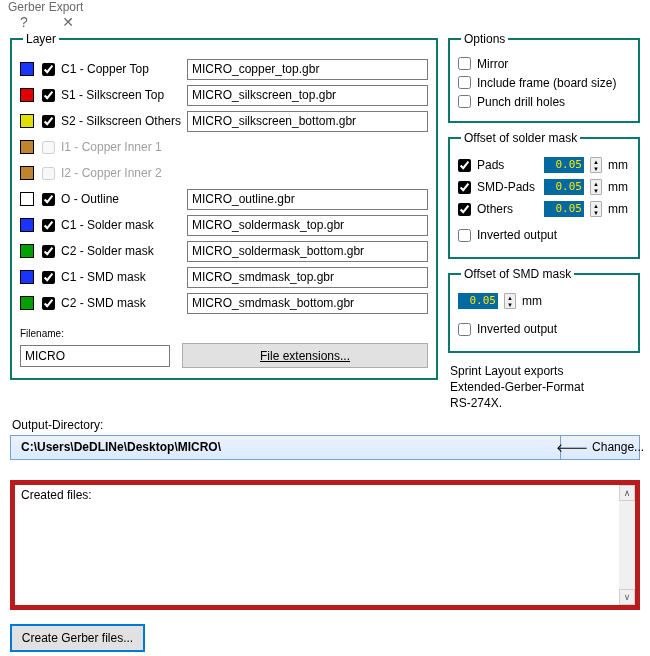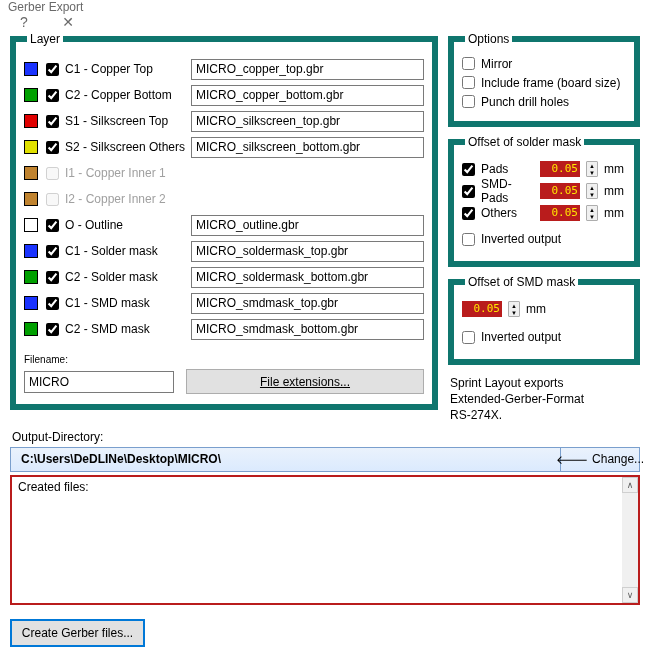--- a/index.html
+++ b/index.html
@@ -26,21 +26,21 @@
   .titlebar .tb-right { display: flex; gap: 8px; align-items: center; }
   .titlebar .help-btn { font-size: 14px; width: 32px; text-align: center; cursor: default; }
   .titlebar .close-btn { font-size: 14px; width: 40px; text-align: center; cursor: default; }
   
   .body-wrap { padding: 4px 10px 0 10px; }
   .cols { display: flex; gap: 10px; }
   .col-left { flex: 1 1 auto; }
   .col-right { width: 192px; flex: 0 0 auto; }
 
   fieldset {
-    border: 6px solid #0f766e;
+    border: 2px solid #0f766e;
     border-radius: 0;
     padding: 8px 8px 10px 8px;
     margin-bottom: 8px;
     position: relative;
   }
   legend {
     font-size: 12px;
     color: #000;
     padding: 0 3px;
     margin-left: 3px;
@@ -114,21 +114,21 @@
     align-items: center;
     height: 20px;
     gap: 6px;
     margin: 2px 0;
     font-size: 12px;
   }
   .offset-row input[type=checkbox] { margin: 0; accent-color: #000; }
   .offset-row .olabel { flex: 1; }
   .offset-val {
     width: 40px; height: 16px;
-    background: #b91c1c;
+    background: #0369a1;
     color: #ffe600;
     font-family: monospace;
     font-size: 11px;
     line-height: 16px;
     text-align: right;
     padding-right: 2px;
   }
   .spin {
     display: inline-flex; flex-direction: column;
     border: 1px solid #adadad;
@@ -165,23 +165,23 @@
     width: 78px;
     background: linear-gradient(#eaf2fc, #dbeafe);
     border: none;
     font-size: 12px;
     color: #000;
     display:flex; align-items:center; justify-content:center; gap:4px;
     cursor: default;
   }
 
   .created-wrap {
-    border: 2px solid #b91c1c;
+    border: 5px solid #b91c1c;
     height: 130px;
-    margin-top: 3px;
+    margin-top: 20px;
     position: relative;
     background: #fff;
   }
   .created-body {
     position:absolute; left:0; top:0; right:16px; bottom:0;
     padding: 3px 6px;
     font-size: 12px;
     overflow: hidden;
   }
   .scroll-col {
@@ -237,26 +237,20 @@
       <fieldset>
         <legend>Layer</legend>
 
         <div class="layer-row">
           <span class="swatch" style="background:#1a33ff"></span>
           <input type="checkbox" class="chk" checked="" style="">
           <span class="layer-label">C1 - Copper Top</span>
           <input class="layer-input" value="MICRO_copper_top.gbr" style="">
         </div>
 
-        <div class="layer-row">
-          <span class="swatch" style="background:#00a000"></span>
-          <input type="checkbox" class="chk" checked="" style="">
-          <span class="layer-label">C2 - Copper Bottom</span>
-          <input class="layer-input" value="MICRO_copper_bottom.gbr" style="">
-        </div>
 
         <div class="layer-row">
           <span class="swatch" style="background:#e00000"></span>
           <input type="checkbox" class="chk" checked="" style="">
           <span class="layer-label">S1 - Silkscreen Top</span>
           <input class="layer-input" value="MICRO_silkscreen_top.gbr" style="">
         </div>
 
         <div class="layer-row">
           <span class="swatch" style="background:#e0e000"></span>

